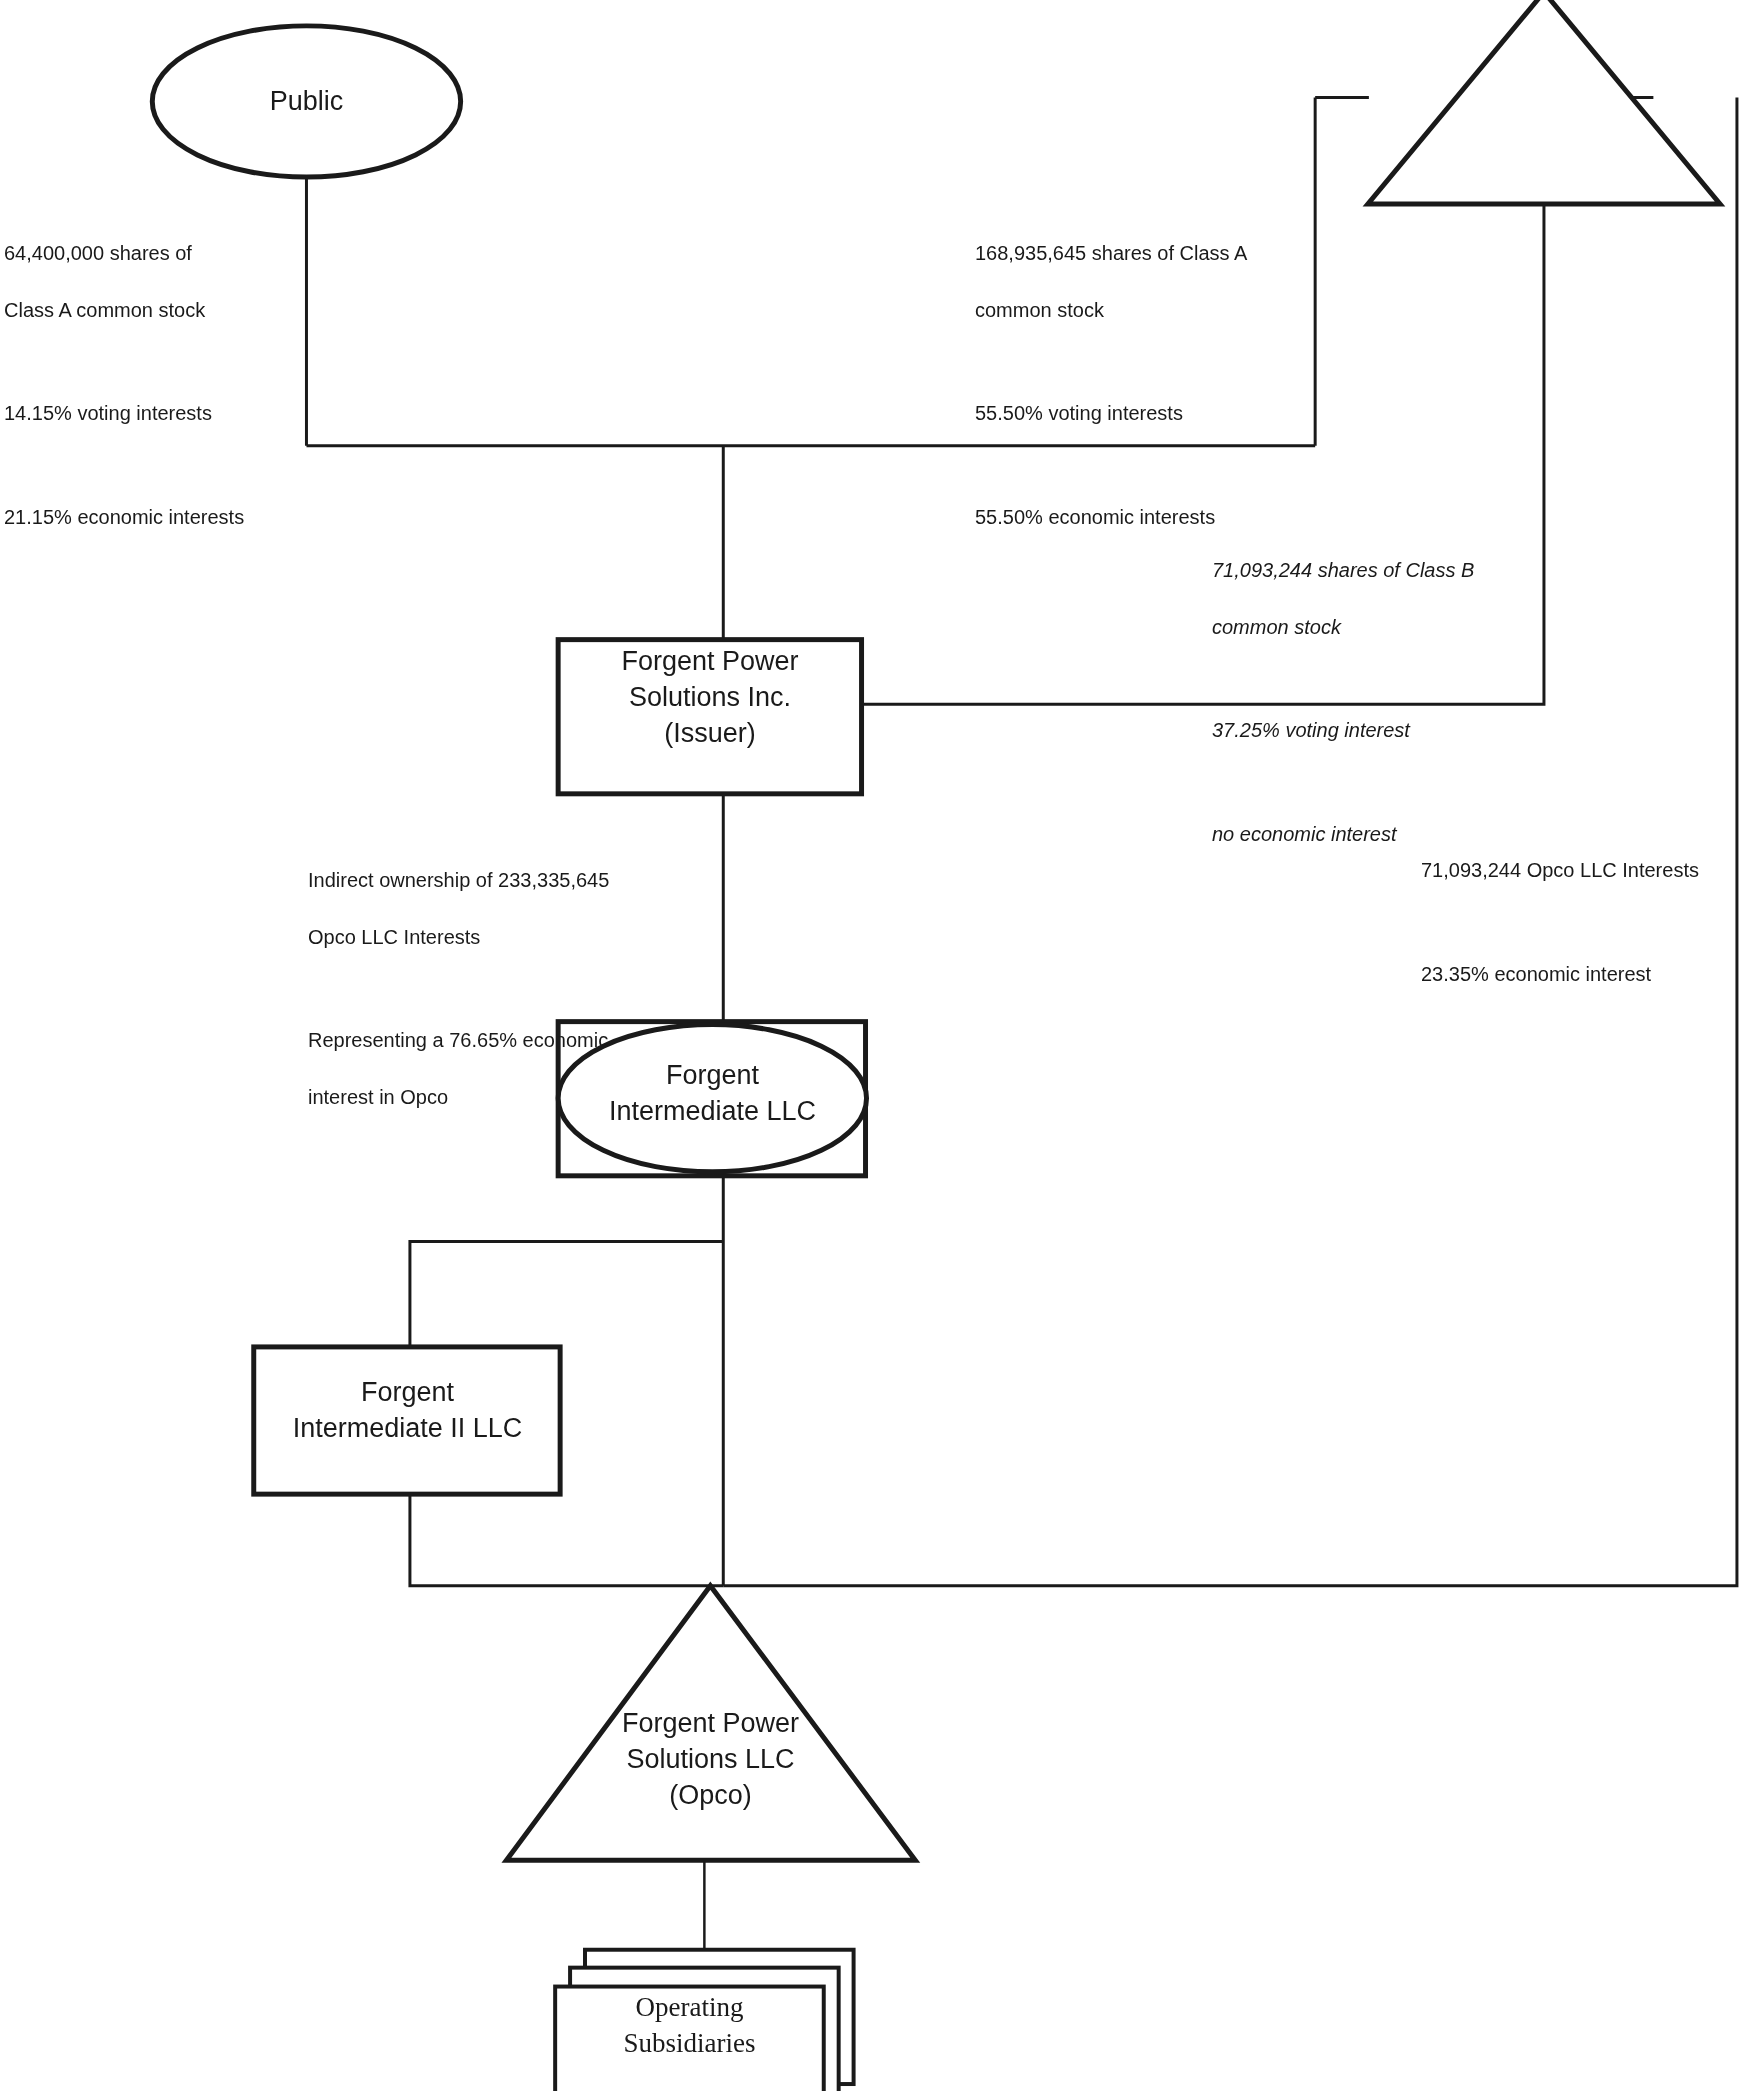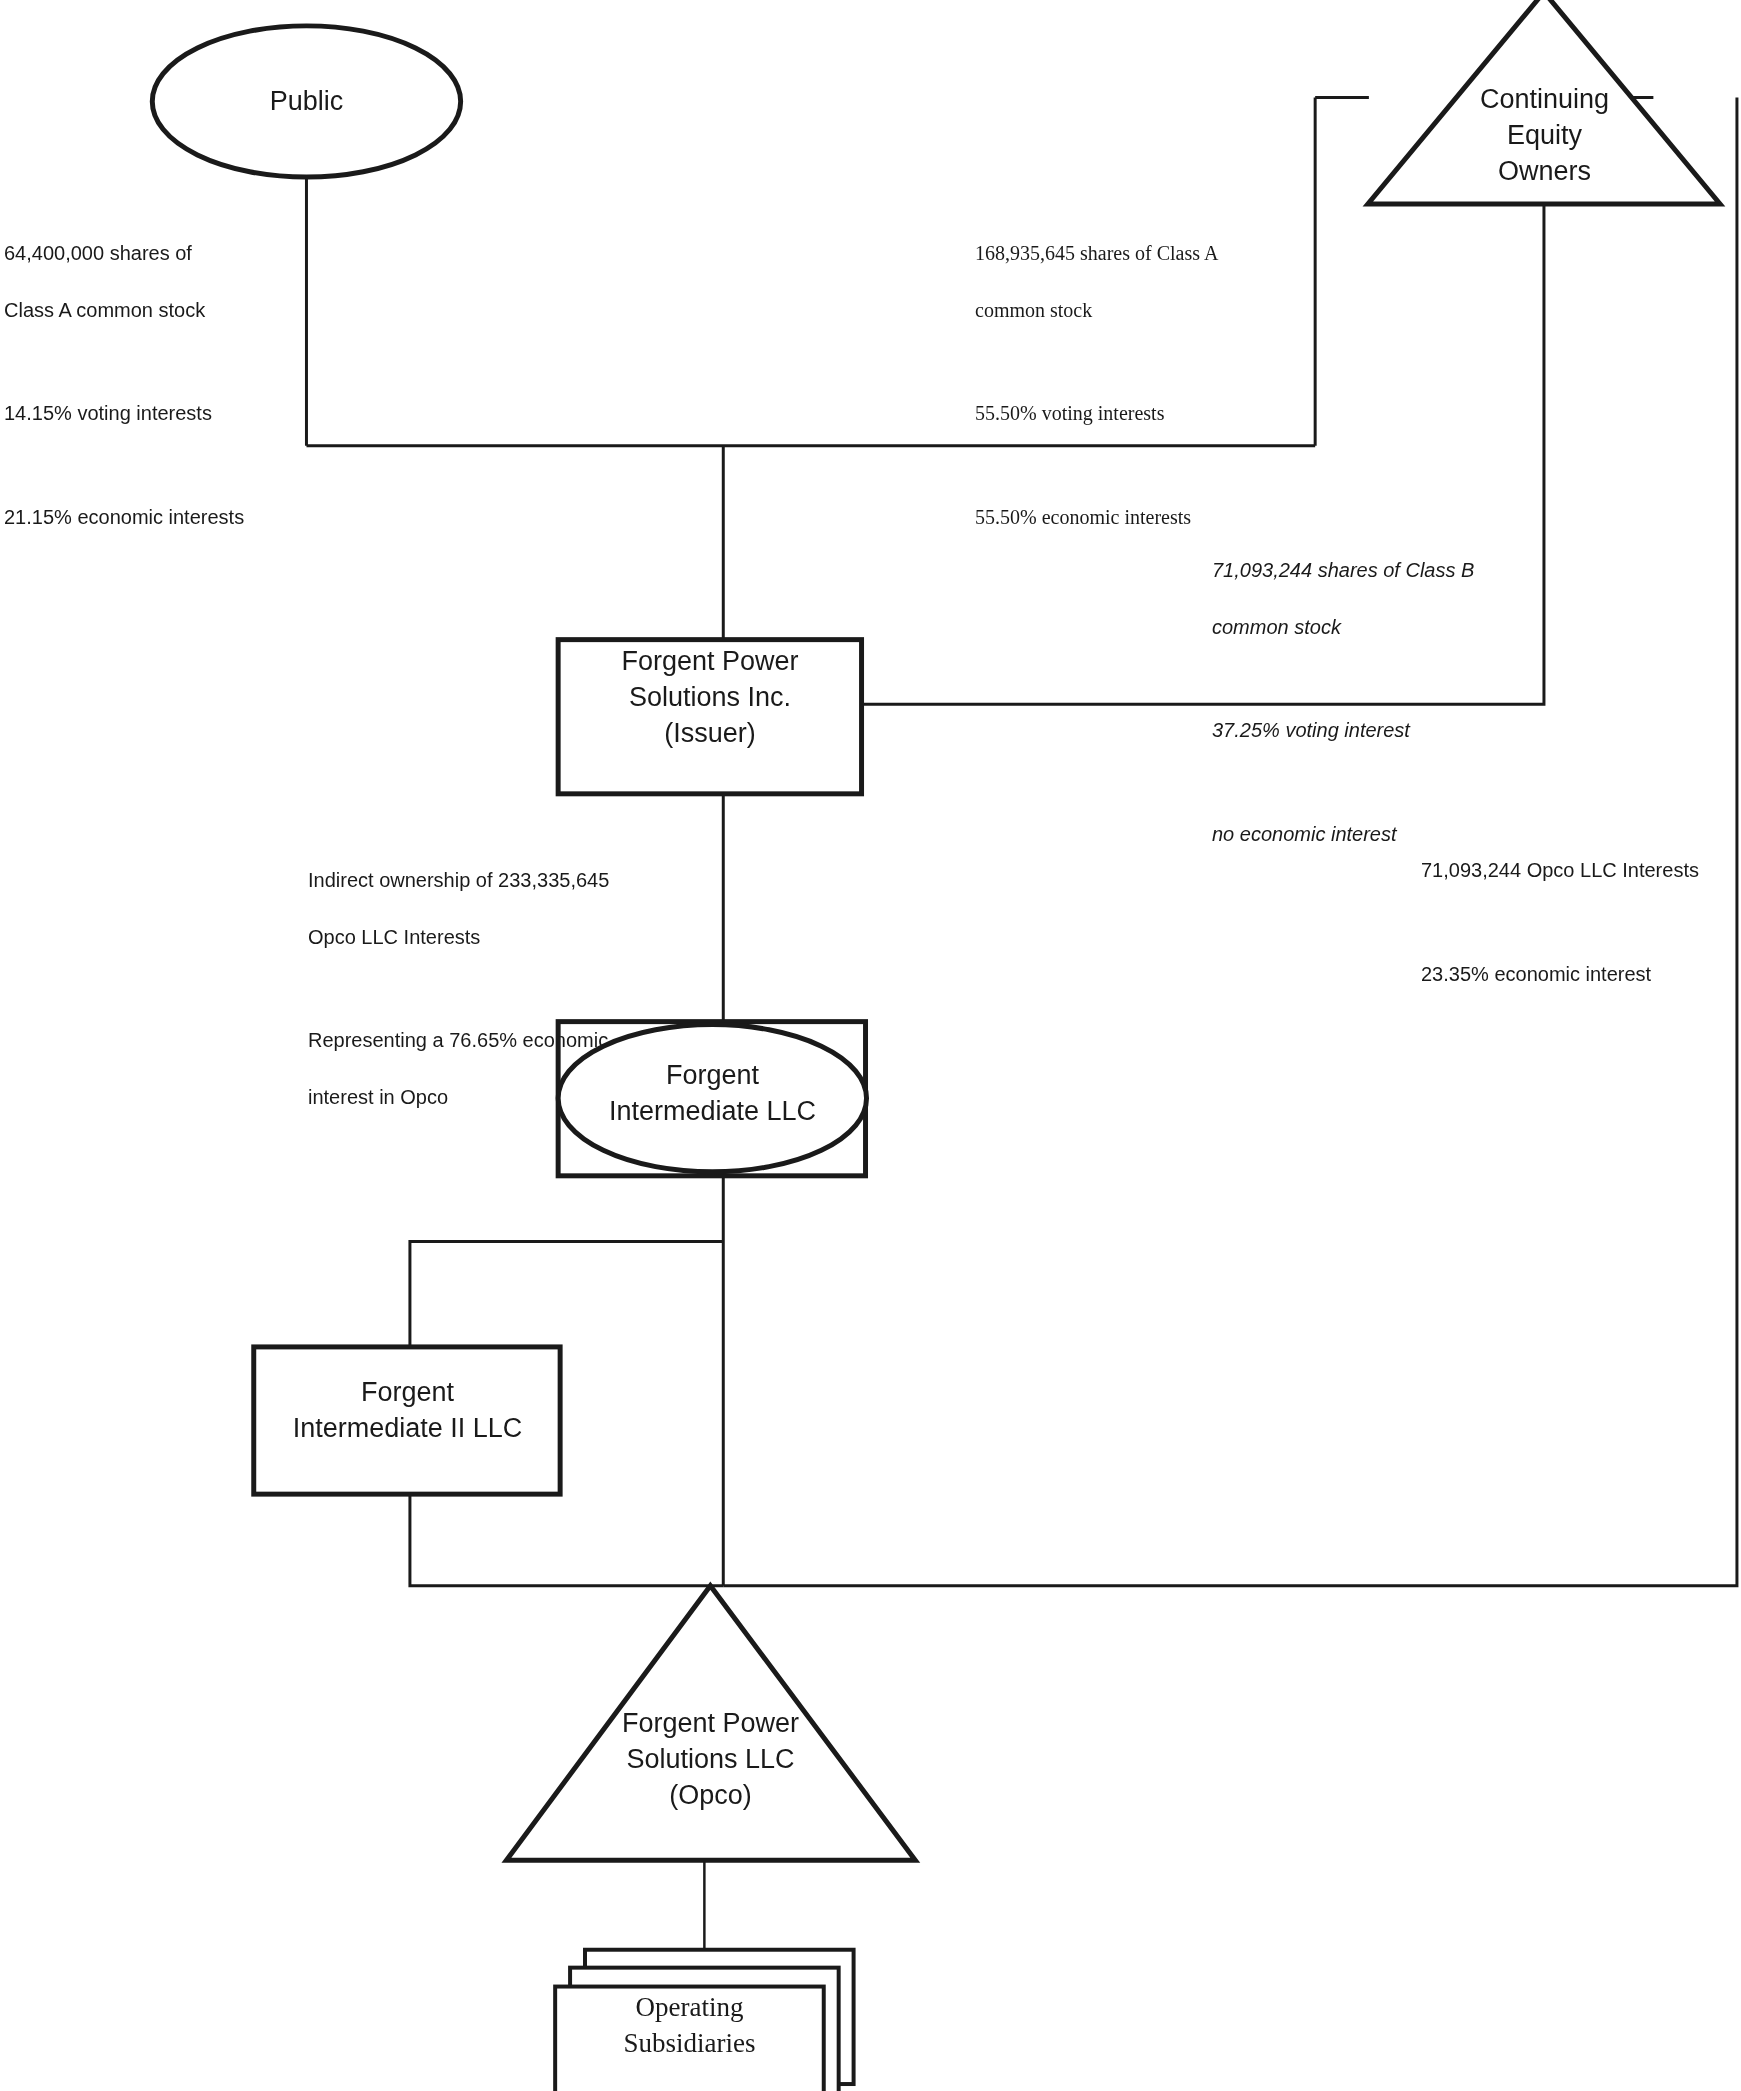--- a/index.html
+++ b/index.html
@@ -109,23 +109,20 @@
     <polygon class="shape-stroke" points="714,1594 509,1870 920,1870"></polygon>
 
     <rect class="shape-stroke-thin" x="588" y="1960" width="270" height="135"></rect>
     <rect class="shape-stroke-thin" x="573" y="1978" width="270" height="135"></rect>
     <rect class="shape-stroke-thin" x="558" y="1997" width="270" height="135"></rect>
 
   </svg>
 
   <div class="node-label" style="left:207px; top:84px; width:199px;">Public</div>
 
-  <div class="node-label" style="left:1425px; top:82px; width:239px;">Continuing
-Equity
-Owners</div>
 
   <div class="node-label" style="left:563px; top:644px; width:294px;">Forgent Power
 Solutions Inc.
 (Issuer)</div>
 
   <div class="node-label" style="left:563px; top:1058px; width:299px;">Forgent
 Intermediate LLC</div>
 
   <div class="node-label" style="left:258px; top:1375px; width:299px;">Forgent
 Intermediate II LLC</div>
@@ -139,21 +136,21 @@
 
   <div class="edge-label" style="left:4px; top:211px; width:299px;">
     <span class="lbl-line">64,400,000 shares of</span>
     <span class="lbl-line">Class A common stock</span>
     <span class="lbl-gap"></span>
     <span class="lbl-line">14.15% voting interests</span>
     <span class="lbl-gap"></span>
     <span class="lbl-line">21.15% economic interests</span>
   </div>
 
-  <div class="edge-label" style="left:975px; top:211px; width:338px;font-family:Liberation Serif, serif;">
+  <div class="edge-label" style="left:975px; top:211px; width:338px;">
     <span class="lbl-line">168,935,645 shares of Class A</span>
     <span class="lbl-line">common stock</span>
     <span class="lbl-gap"></span>
     <span class="lbl-line">55.50% voting interests</span>
     <span class="lbl-gap"></span>
     <span class="lbl-line">55.50% economic interests</span>
   </div>
 
   <div class="edge-label" style="left:1212px; top:528px; width:338px;font-style:italic;">
     <span class="lbl-line">71,093,244 shares of Class B</span>

